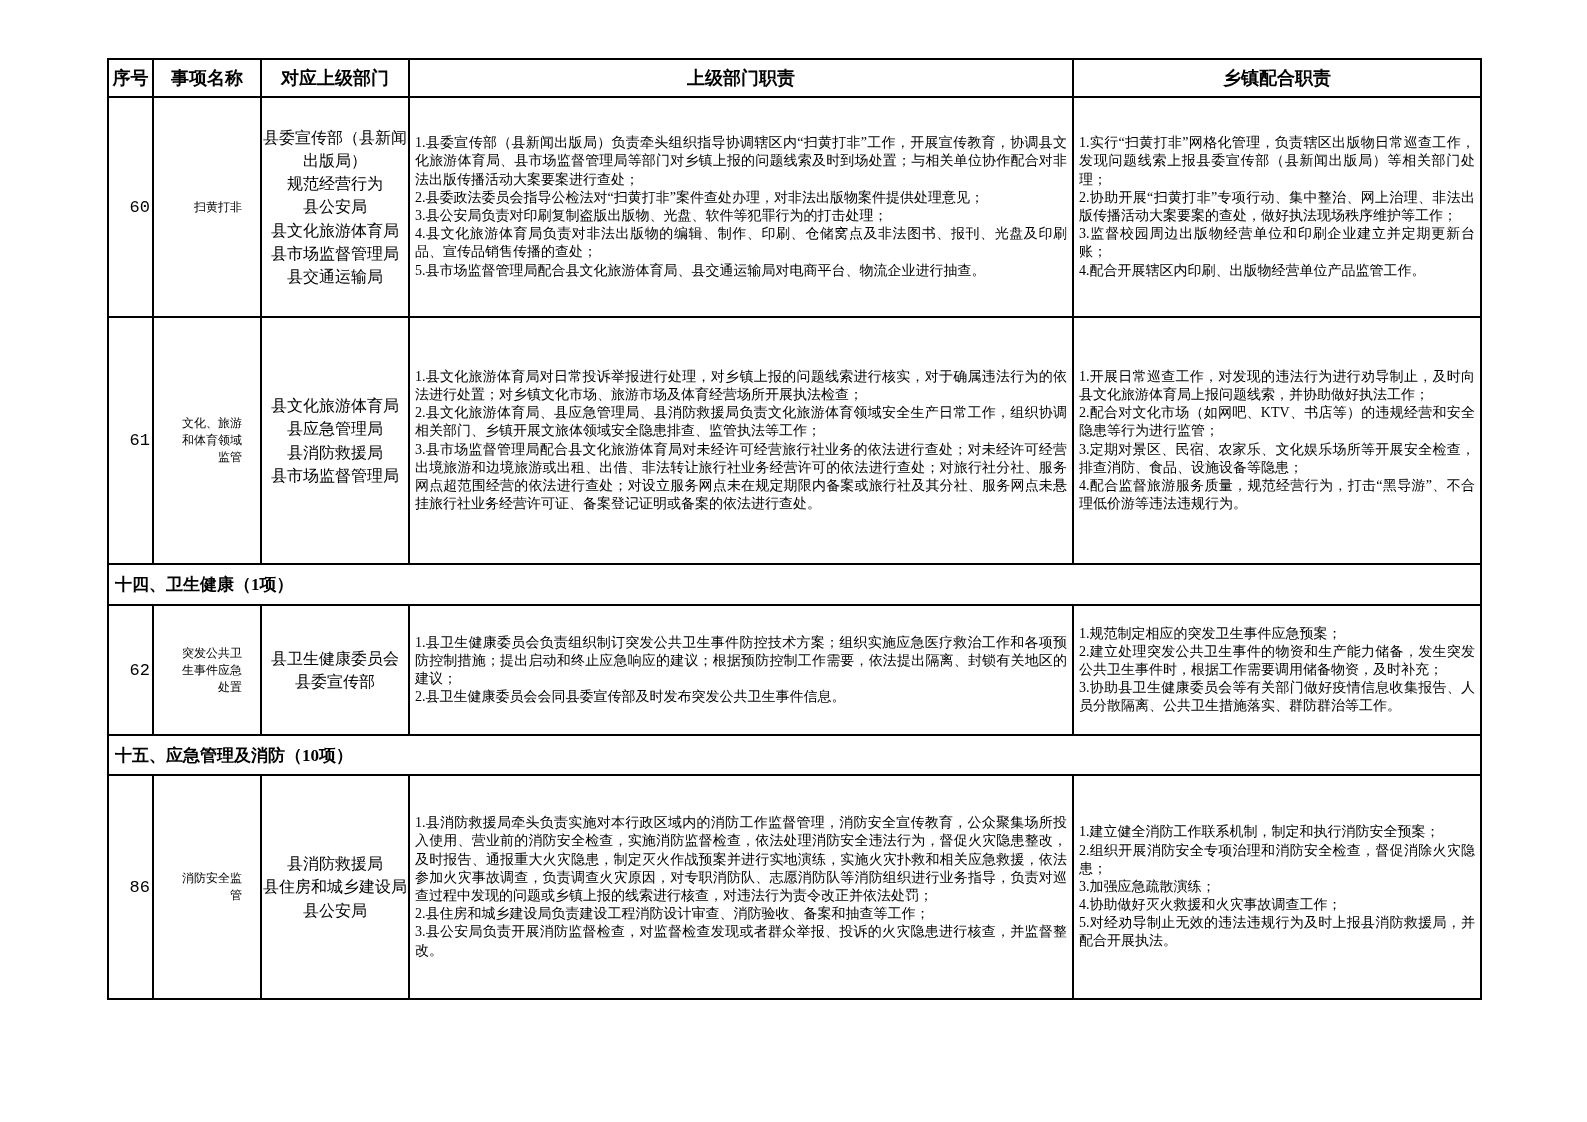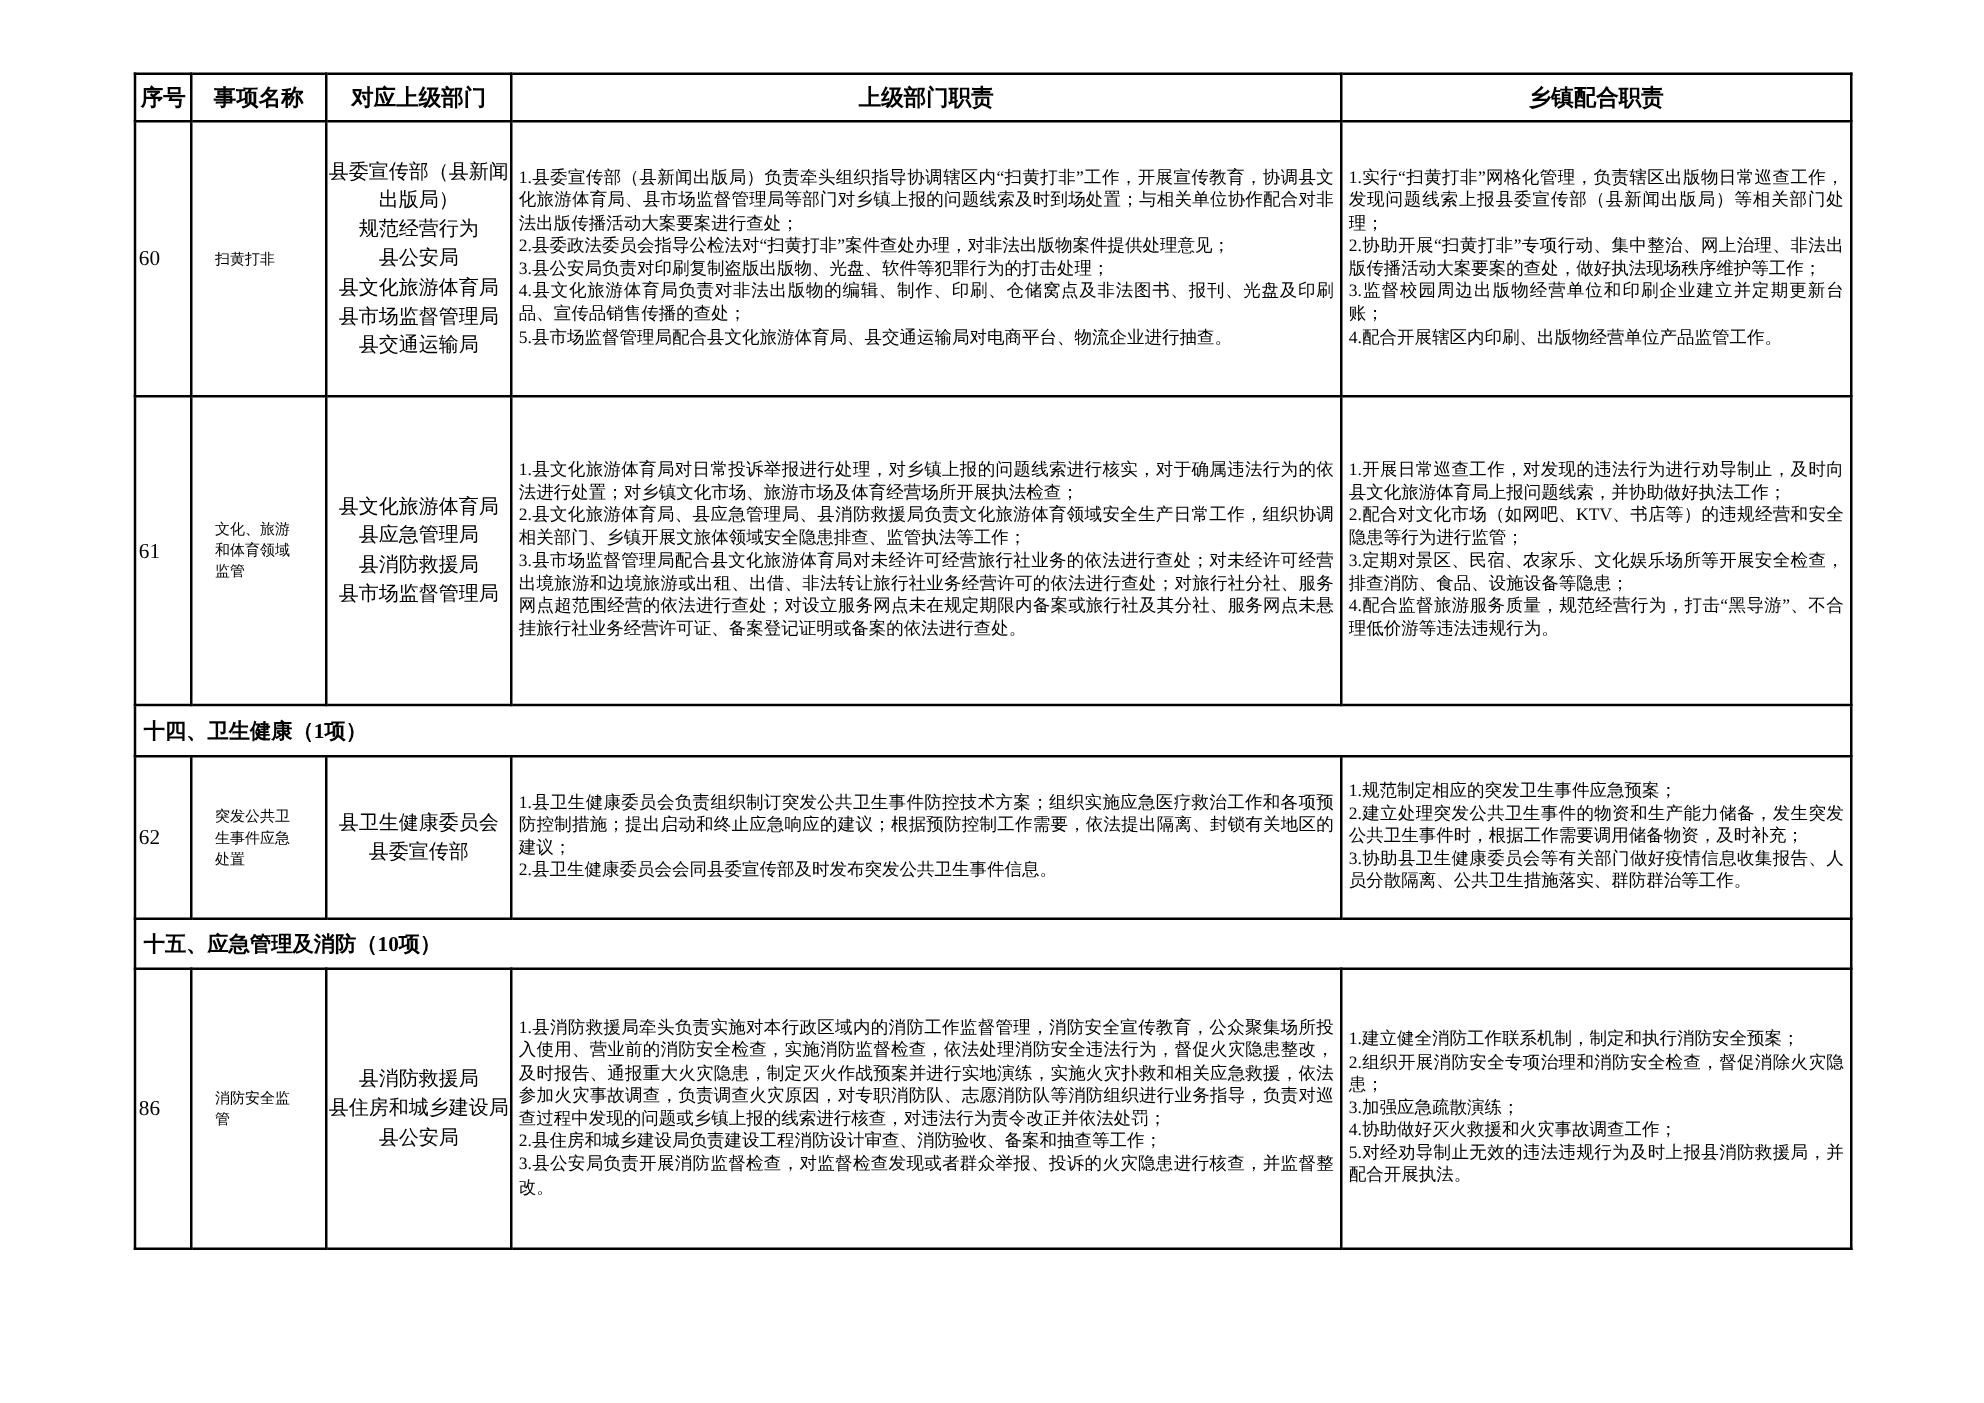--- a/index.html
+++ b/index.html
@@ -13,21 +13,21 @@
     font-size:17px;
   }
   .resp-table th, .resp-table td {
     border:2px solid #000000;
     vertical-align:middle;
     overflow:hidden;
   }
   .resp-table th {
     height:32px; font-size:18px; font-weight:bold; text-align:center; padding:2px;
   }
-  .cell-center { text-align:left; padding:2px; }
+  .cell-center { text-align:right; padding:2px;font-family:Liberation Mono, monospace; }
   .num-cell { font-size:17px; }
   .name-cell { font-size:12px; padding:2px 18px; }
   .dept-cell { text-align:center; padding:2px 1px; font-size:16px; line-height:1.45;margin-top:32px; }
   .dept-line { text-align:center; }
   .duties-cell { padding:3px 5px; font-size:14px; line-height:1.3; vertical-align:middle; }
   .duties-cell p { margin:0; text-align:justify; text-justify:inter-ideograph; word-break:break-all; }
   .section-cell {
     font-size:17px; font-weight:bold; text-align:left; padding:2px 2px 2px 6px;
   }
   .footer {

